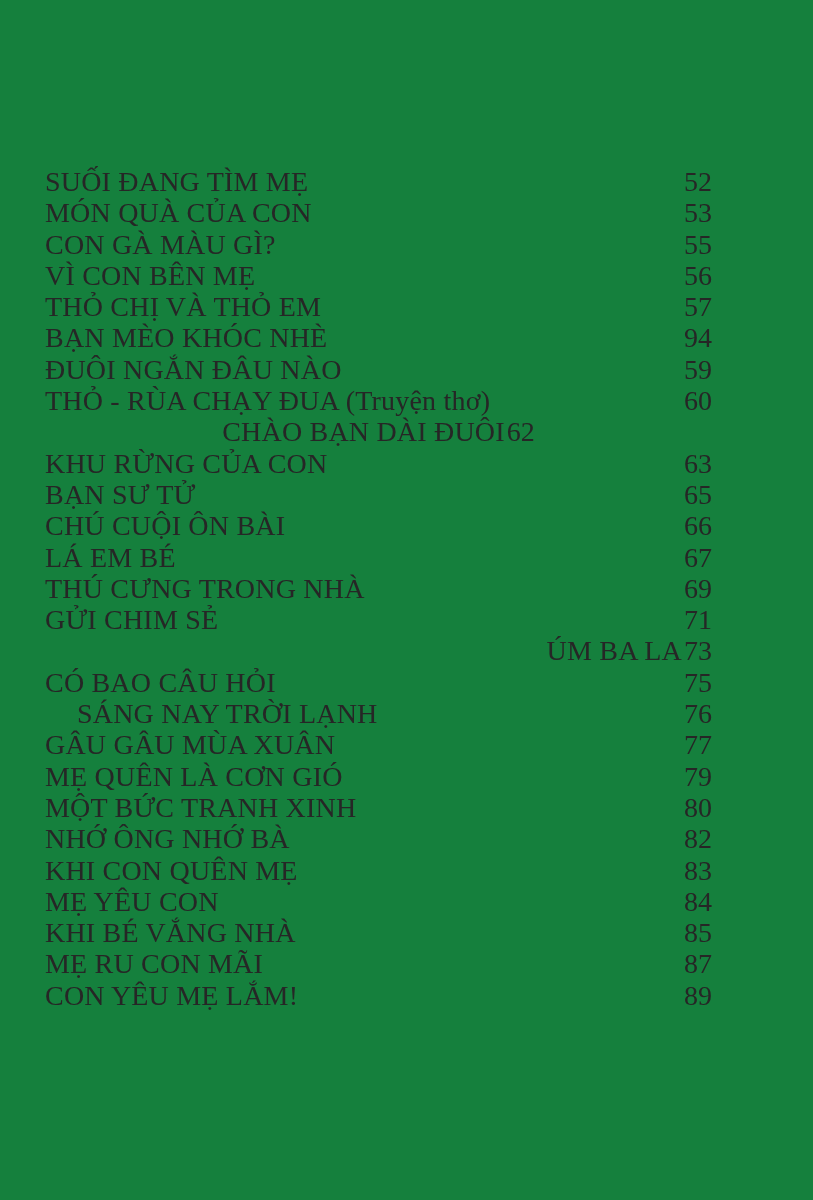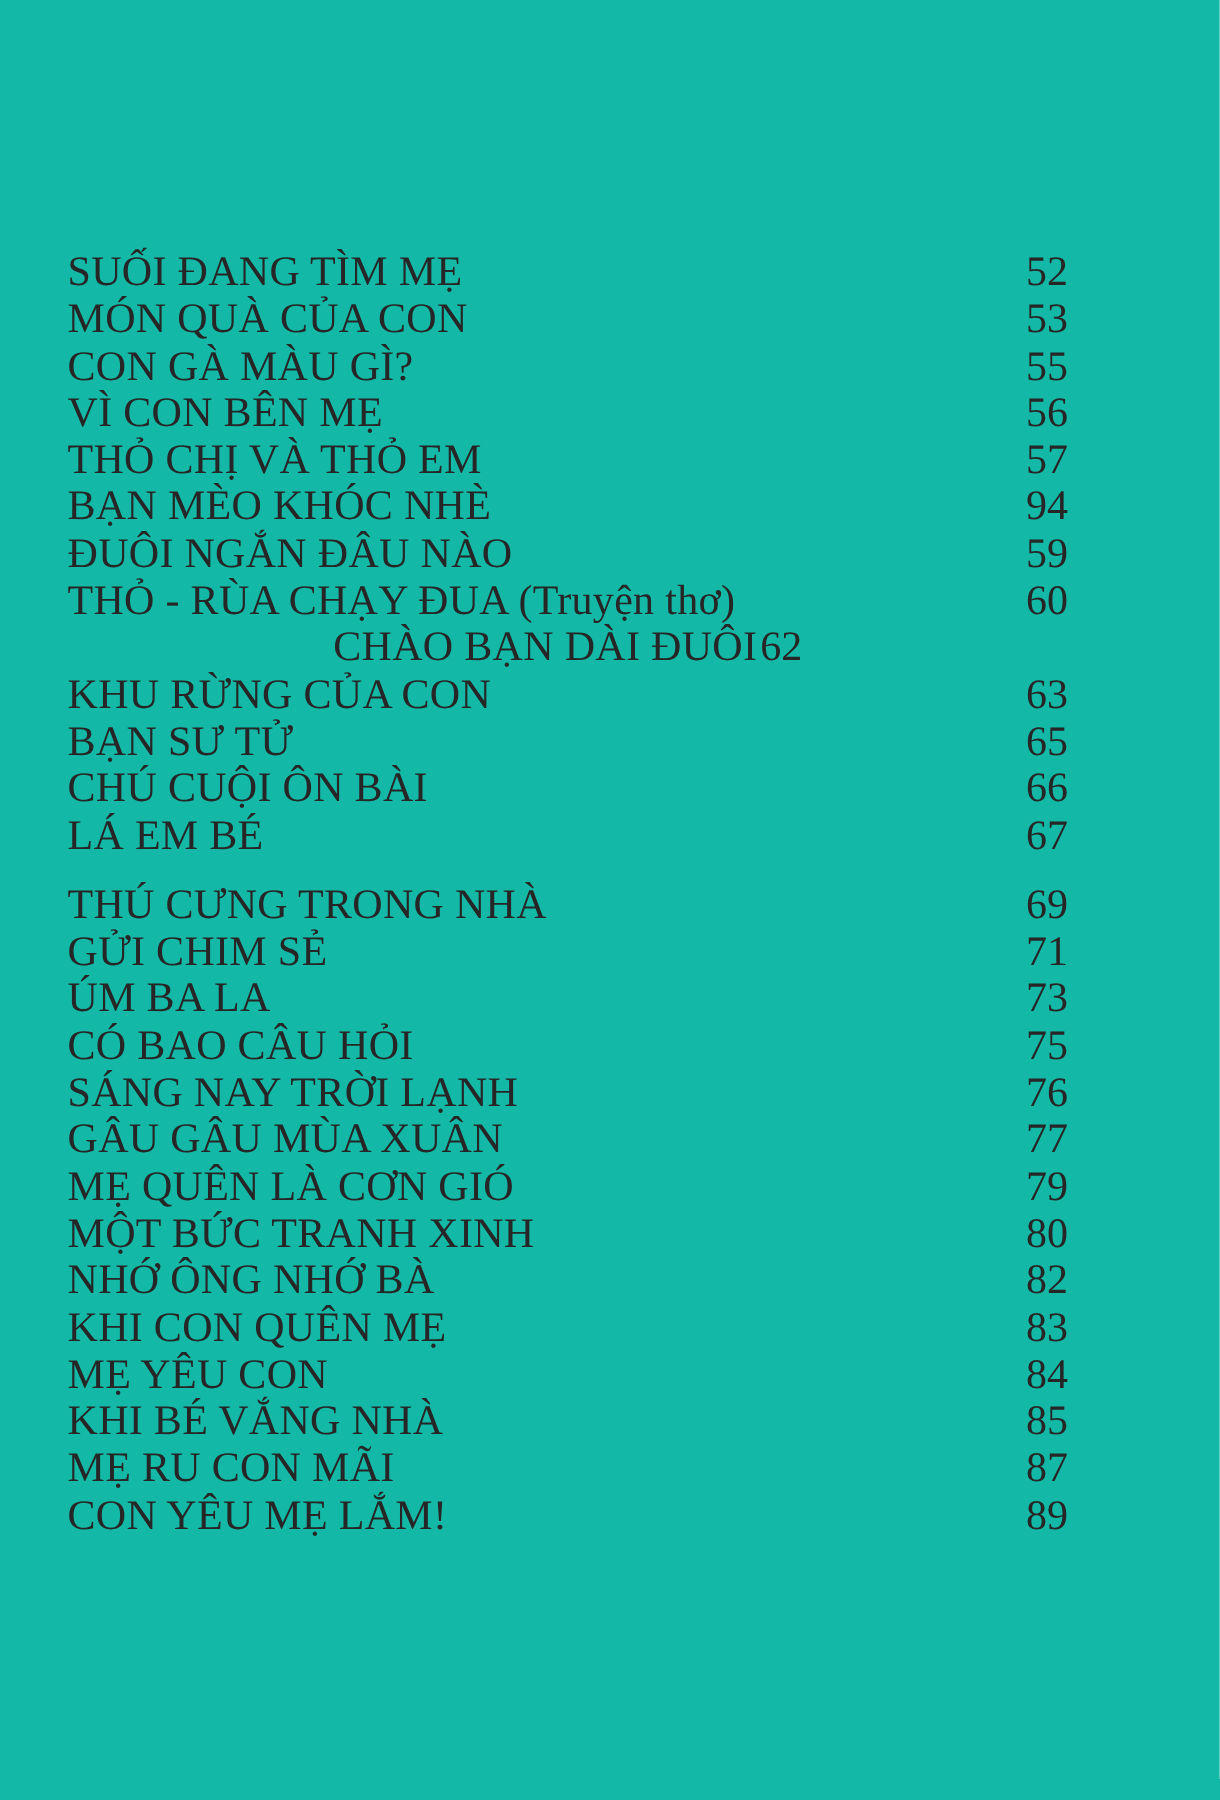--- a/index.html
+++ b/index.html
@@ -43,21 +43,21 @@
   }
   .toc-page {
     font-variant-numeric: lining-nums;
     min-width: 30px;
     text-align: right;
   }
 </style>
 </head>
 <body>
 
-<div class="page" style="background: #14b8a6;">
+<div class="page" style="background: #15803d;">
   <ol class="toc" id="toc-list">
   <li class="toc-row" style="color: rgb(38, 38, 38);">
     <span class="toc-title">SUỐI ĐANG TÌM MẸ</span>
     <span class="toc-page">52</span>
   </li>
 
   <li class="toc-row" style="color: rgb(38, 38, 38);">
     <span class="toc-title">MÓN QUÀ CỦA CON</span>
     <span class="toc-page">53</span>
   </li>
@@ -110,41 +110,41 @@
   <li class="toc-row" style="color: rgb(38, 38, 38);">
     <span class="toc-title">CHÚ CUỘI ÔN BÀI</span>
     <span class="toc-page">66</span>
   </li>
 
   <li class="toc-row" style="color: rgb(38, 38, 38);">
     <span class="toc-title">LÁ EM BÉ</span>
     <span class="toc-page">67</span>
   </li>
 
-  <li class="toc-row" style="color: rgb(38, 38, 38); margin-top: 15px;">
+  <li class="toc-row" style="color: rgb(38, 38, 38);">
     <span class="toc-title">THÚ CƯNG TRONG NHÀ</span>
     <span class="toc-page">69</span>
   </li>
 
   <li class="toc-row" style="color: rgb(38, 38, 38);">
     <span class="toc-title">GỬI CHIM SẺ</span>
     <span class="toc-page">71</span>
   </li>
 
-  <li class="toc-row" style="color: rgb(38, 38, 38);">
+  <li class="toc-row" style="color: rgb(38, 38, 38); justify-content: flex-end;">
     <span class="toc-title">ÚM BA LA</span>
     <span class="toc-page">73</span>
   </li>
 
   <li class="toc-row" style="color: rgb(38, 38, 38);">
     <span class="toc-title">CÓ BAO CÂU HỎI</span>
     <span class="toc-page">75</span>
   </li>
 
-  <li class="toc-row" style="color: rgb(38, 38, 38);">
+  <li class="toc-row" style="color: rgb(38, 38, 38); margin-left: 32px;">
     <span class="toc-title">SÁNG NAY TRỜI LẠNH</span>
     <span class="toc-page">76</span>
   </li>
 
   <li class="toc-row" style="color: rgb(38, 38, 38);">
     <span class="toc-title">GÂU GÂU MÙA XUÂN</span>
     <span class="toc-page">77</span>
   </li>
 
   <li class="toc-row" style="color: rgb(38, 38, 38);">

